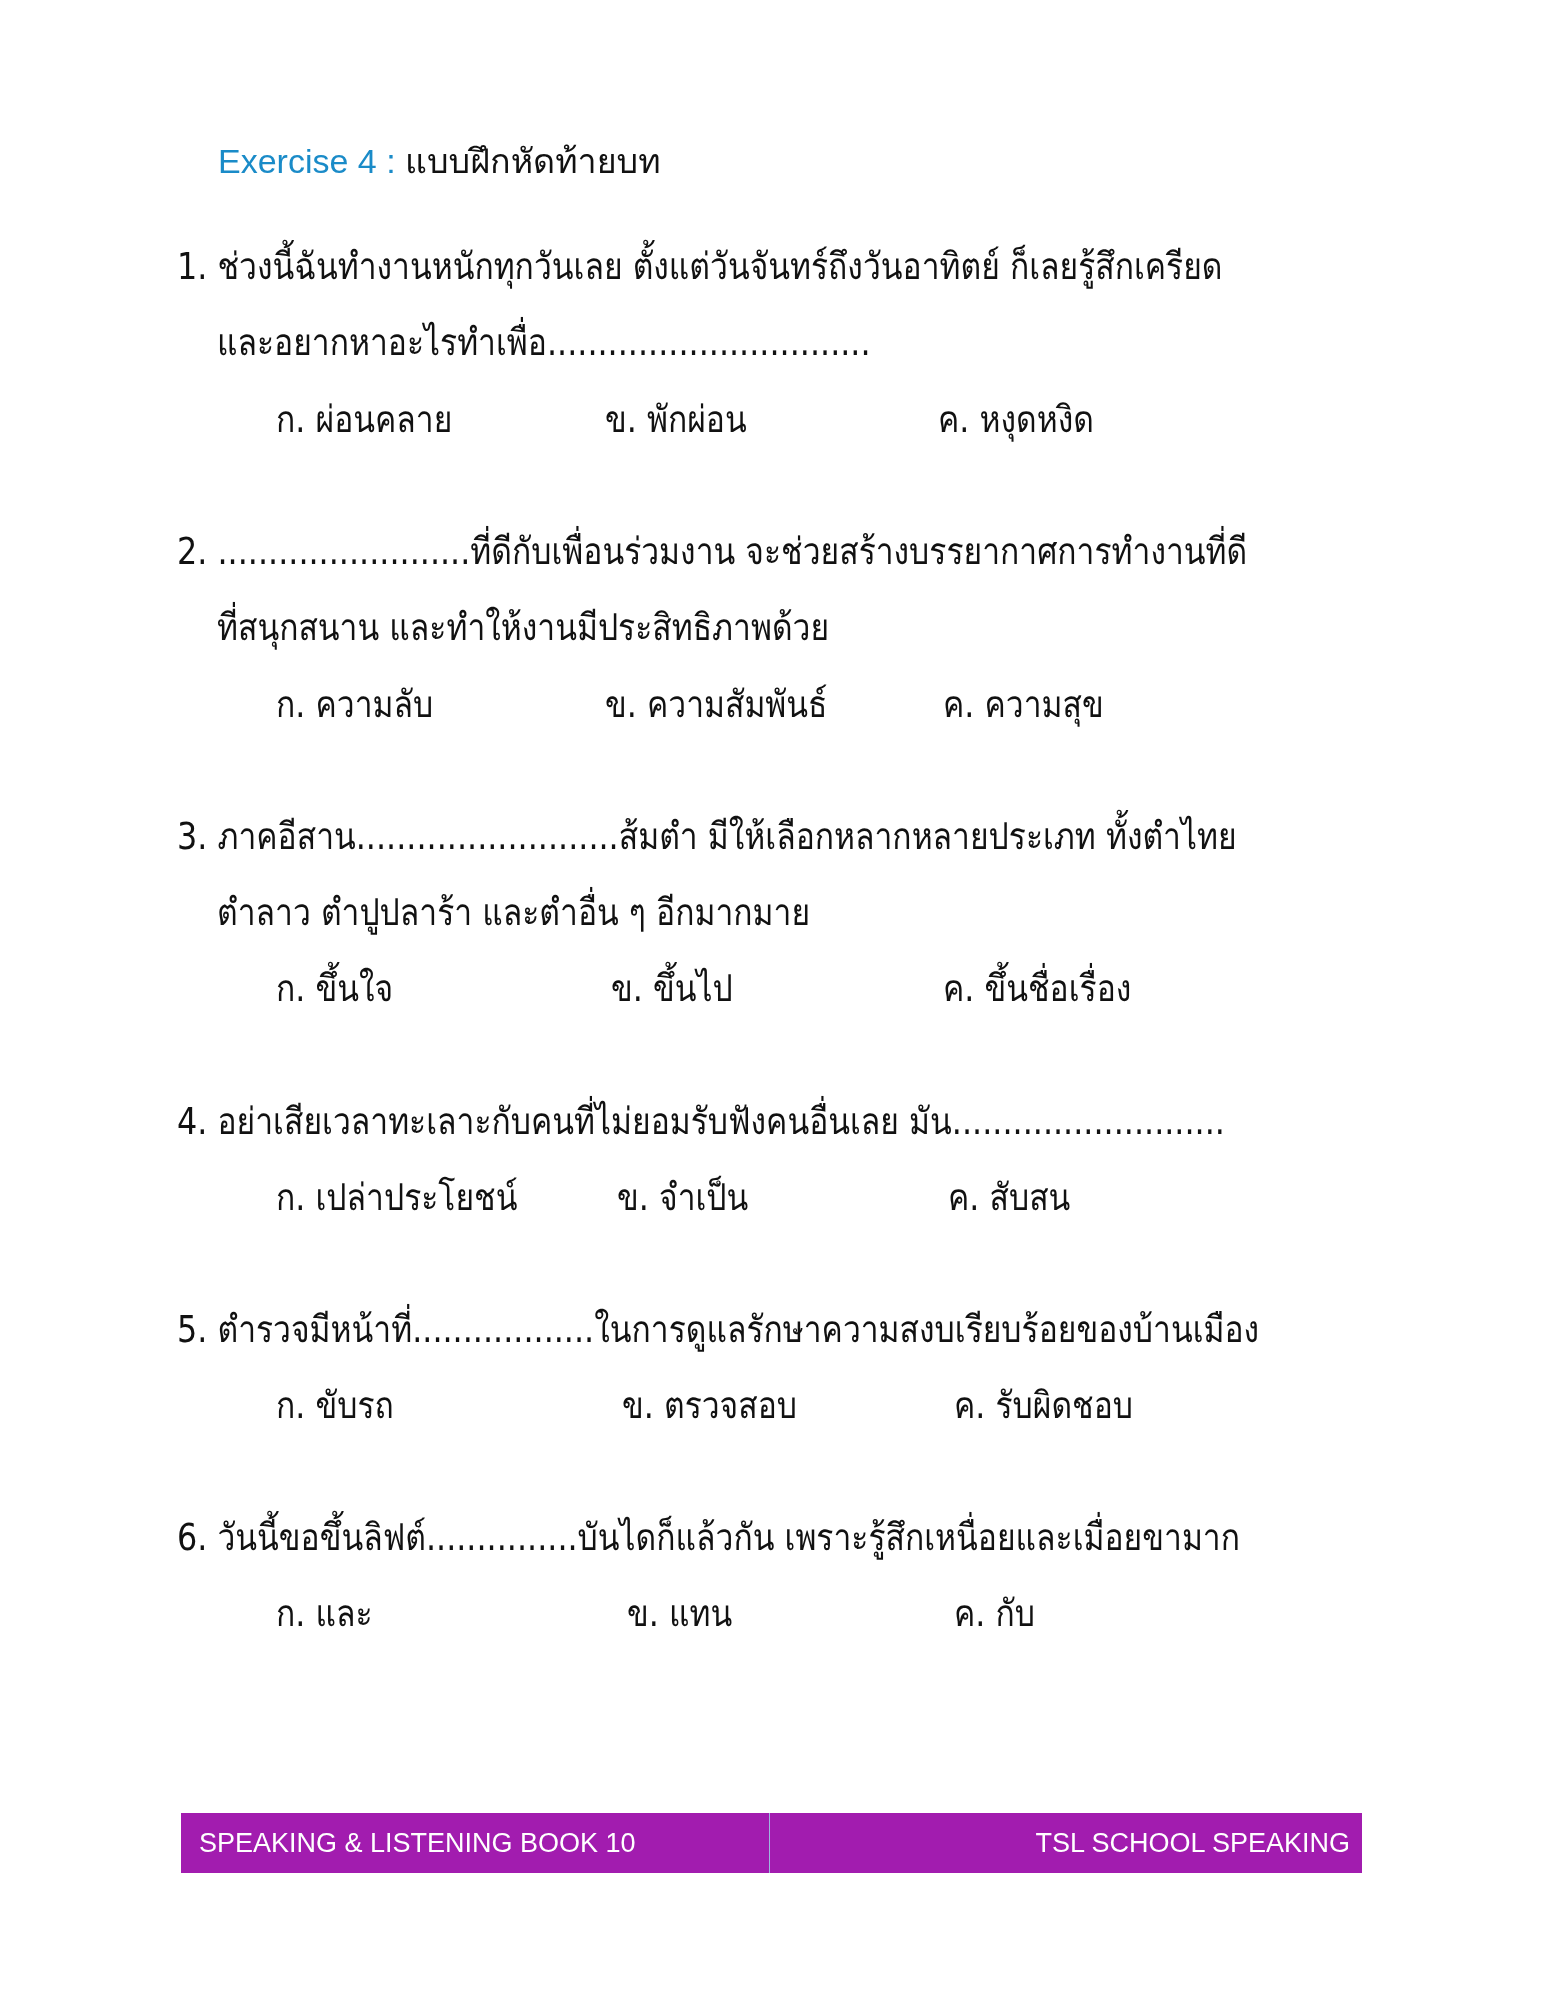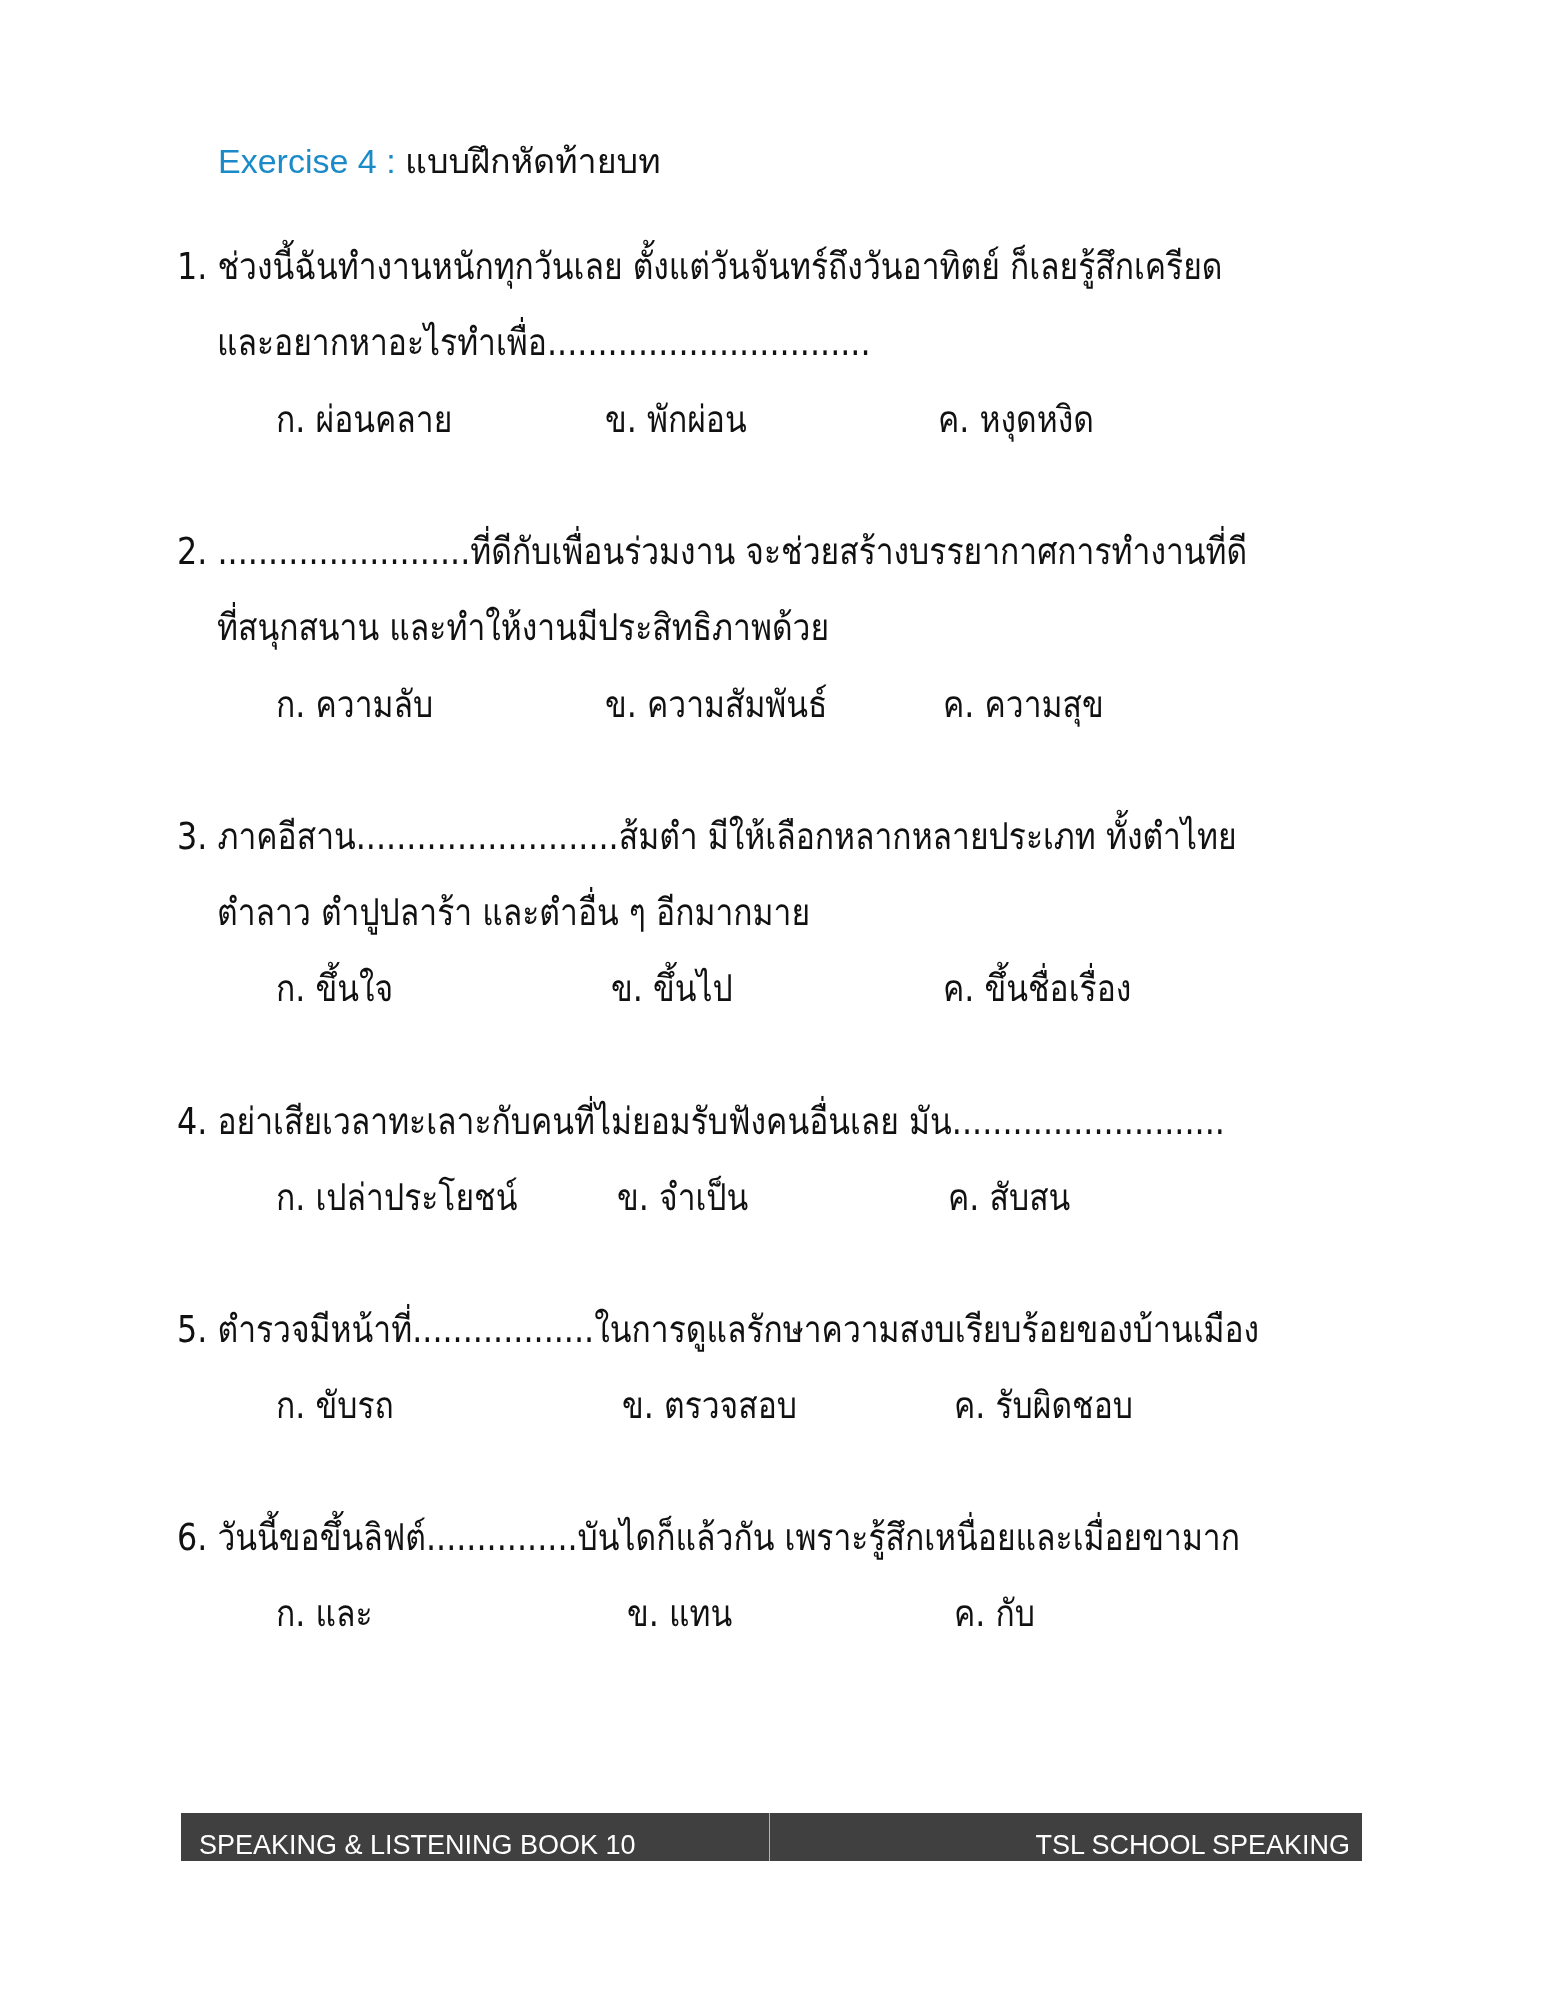--- a/index.html
+++ b/index.html
@@ -62,26 +62,26 @@
     .footer {
       position: absolute;
       left: 181px;
       top: 1813px;
       width: 1181px;
       height: 60px;
       display: flex;
       font-family: "Liberation Sans", "DejaVu Sans", sans-serif;
     }
     .footer .seg {
-      background: #404040;
+      background: #a21caf;
       color: #ffffff;
       font-size: 27px;
       display: flex;
-      align-items: flex-end;
-      height: 48px;
+      align-items: center;
+      height: 60px;
       box-sizing: border-box;
     }
     .footer .left {
       width: 589px;
       padding-left: 18px;
       border-right: 1px solid #9fb6e0;
     }
     .footer .right {
       flex: 1;
       justify-content: flex-end;

